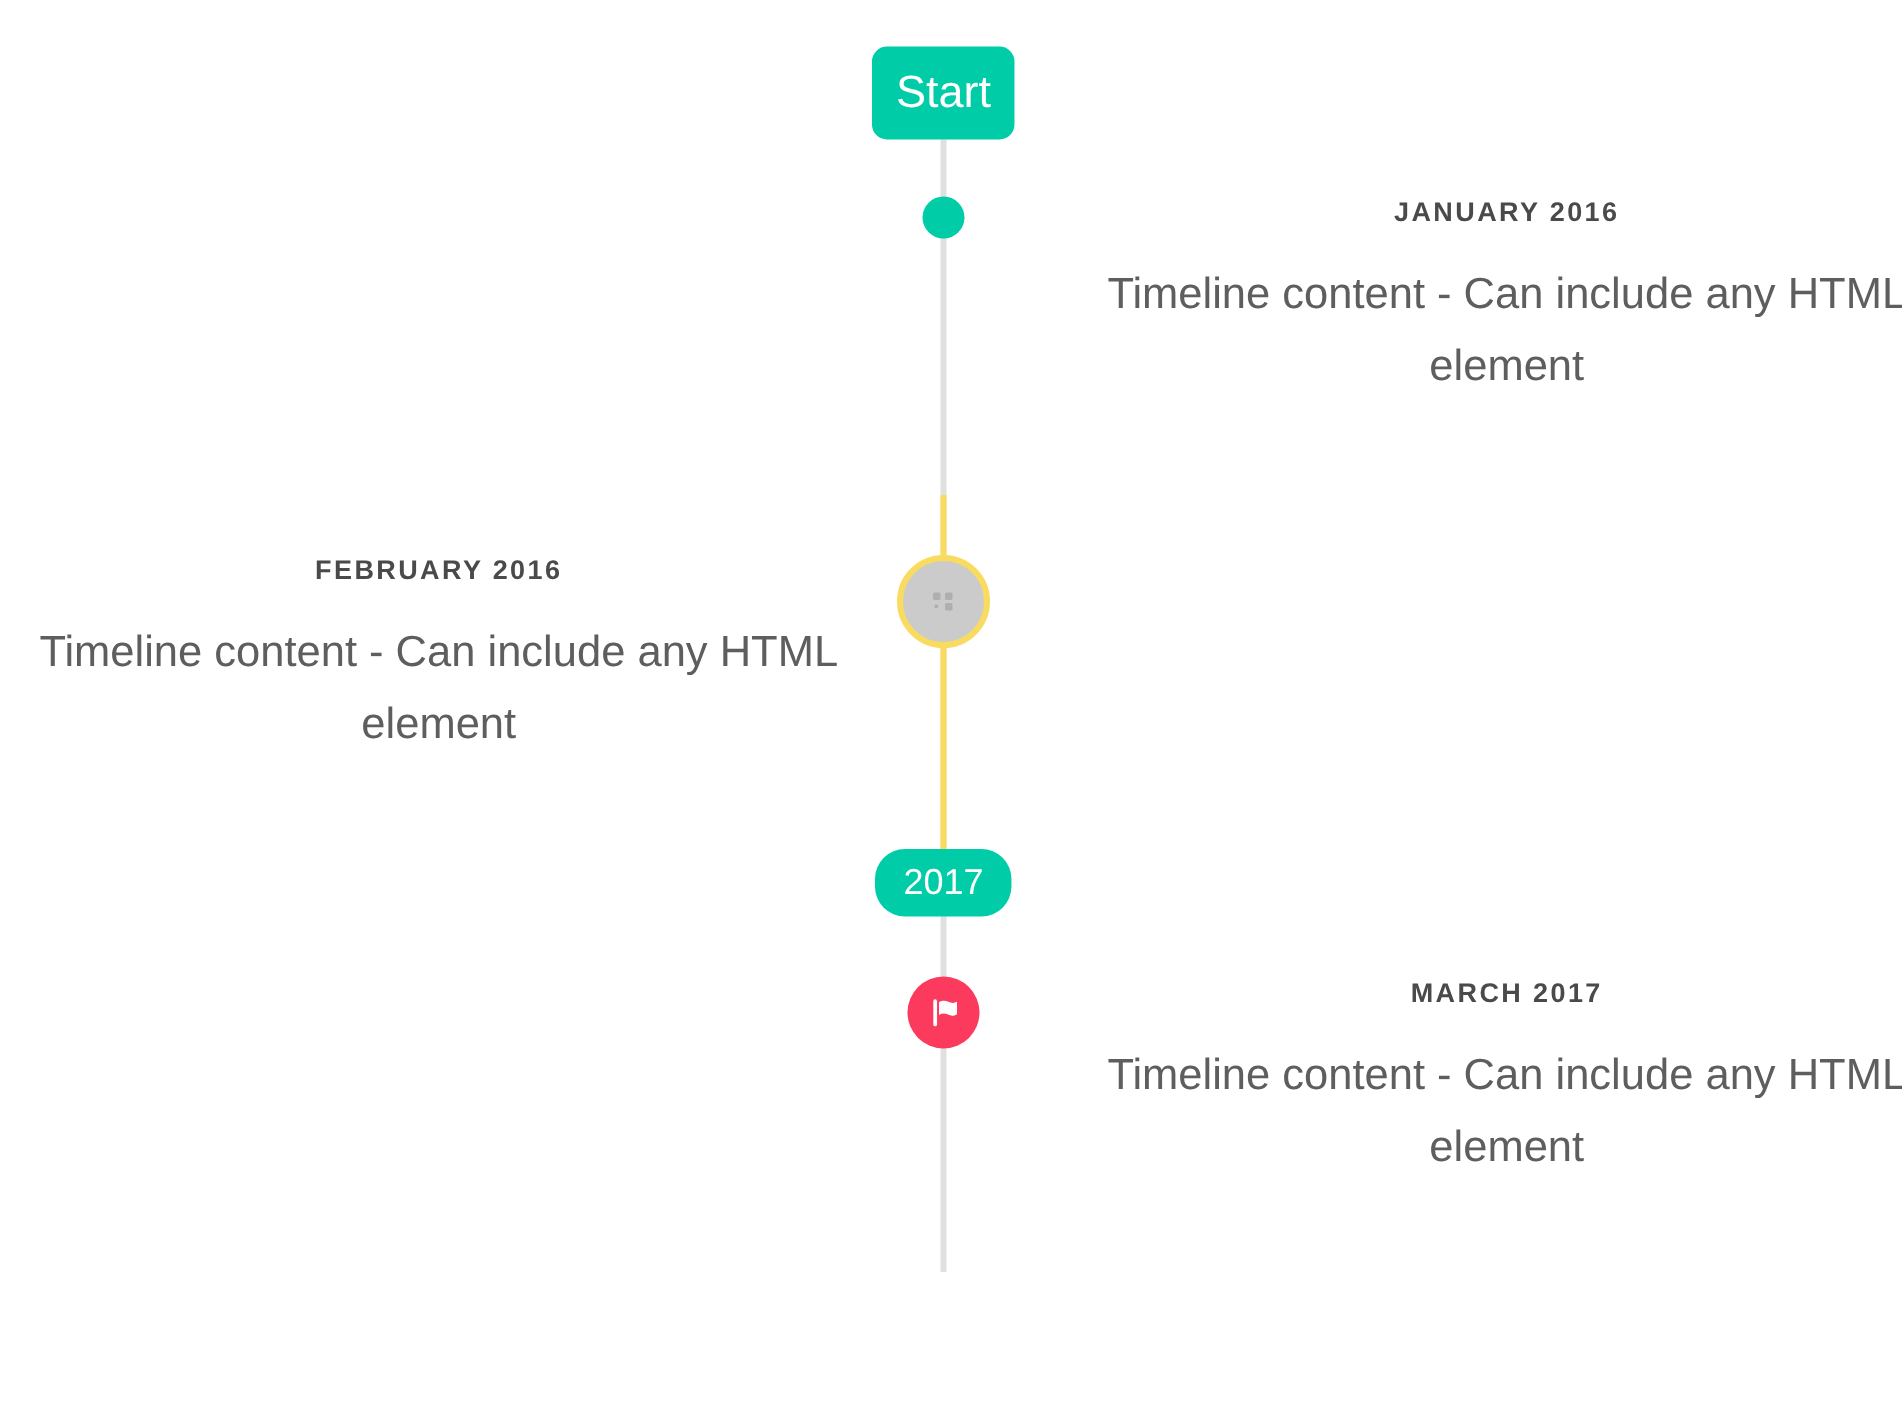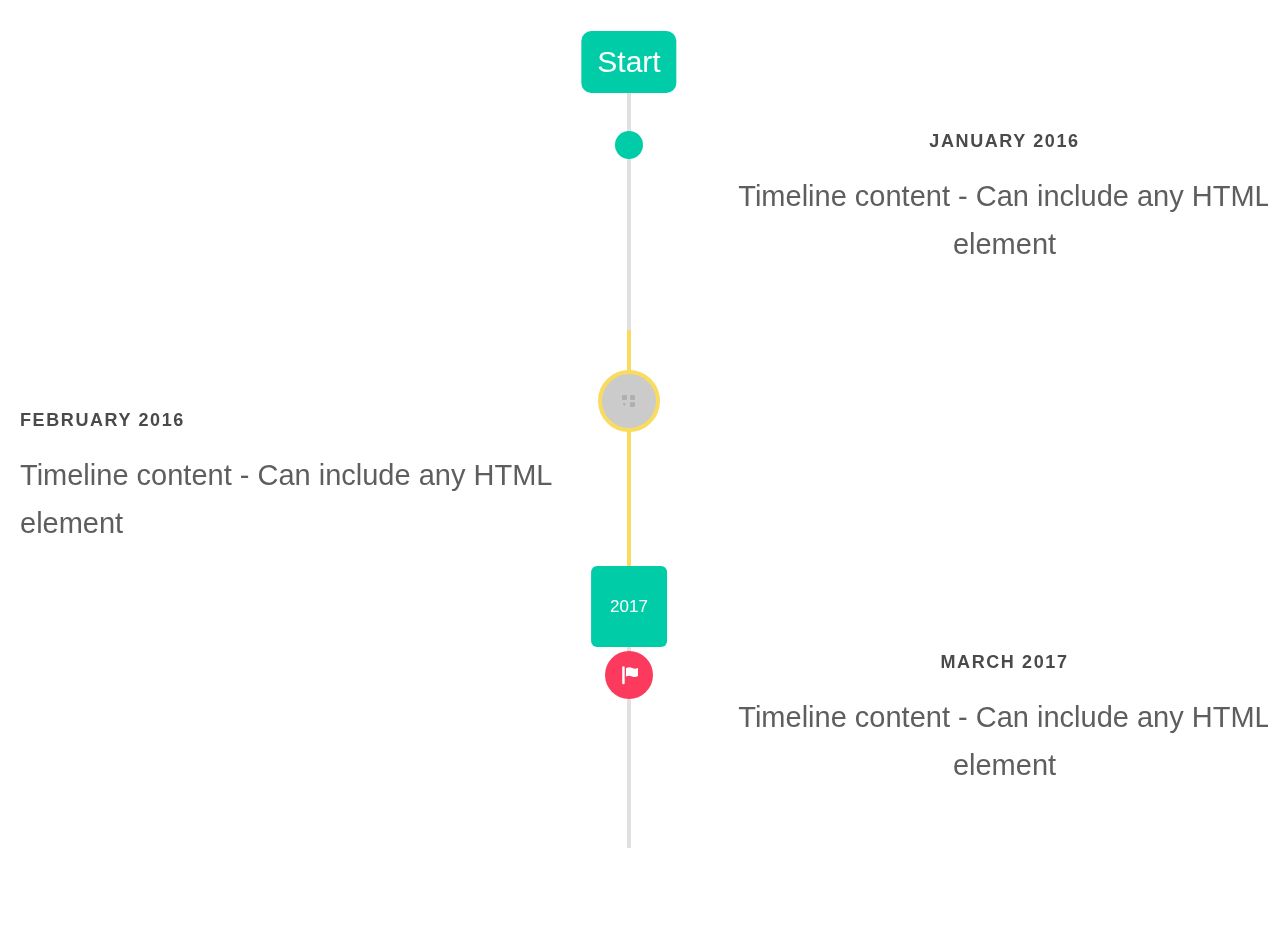--- a/index.html
+++ b/index.html
@@ -33,24 +33,24 @@
     border-radius: 10px;
     text-align: center;
     white-space: nowrap;
   }
   .badge.big {
     font-size: 30px;
     line-height: 34px;
     padding: 14px 16px;
   }
   .badge.small {
-    font-size: 17px;
+    font-size: 24px;
     line-height: 27px;
-    padding: 27px 19px;
-    border-radius: 6px;
+    padding: 9px 19px;
+    border-radius: 20px;
   }
   .badge.start { top: 31px; }
   .badge.year  { top: 566px; }
   .badge.end   { top: 848px; }
 
   
   .marker-dot {
     position: absolute;
     left: 629px; top: 145px;
     width: 28px; height: 28px;
@@ -81,21 +81,21 @@
     align-items: center;
     justify-content: center;
   }
 
   
   .item {
     position: absolute;
     width: 545px;
   }
   .item.right { left: 732px; text-align: center; }
-  .item.left  { right: 703px; text-align: left; margin-top: 40px; }
+  .item.left  { right: 703px; text-align: center; }
   .item.jan { top: 128px; }
   .item.feb { top: 367px; }
   .item.mar { top: 649px; }
 
   .item-title {
     font-size: 18px;
     line-height: 26px;
     font-weight: 700;
     letter-spacing: 1.6px;
     color: #4a4a4a;

